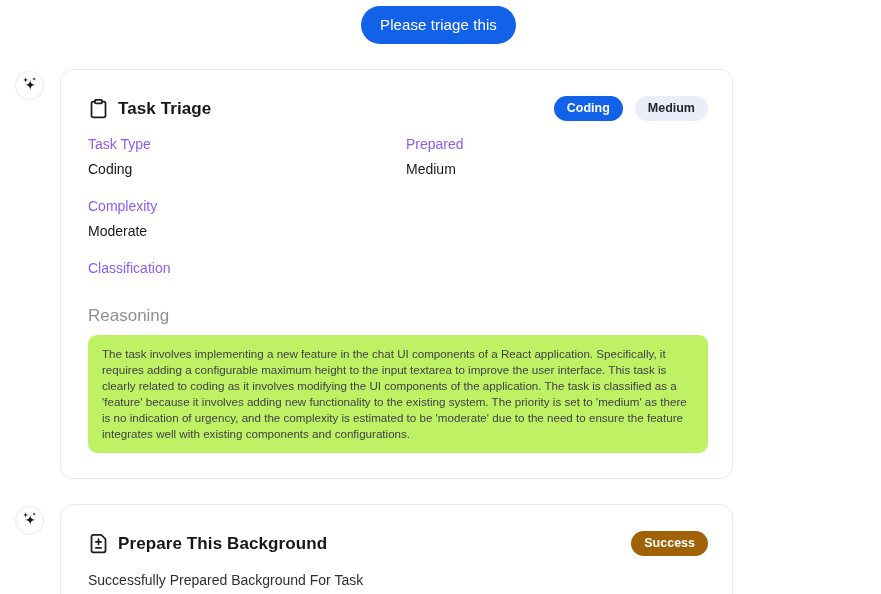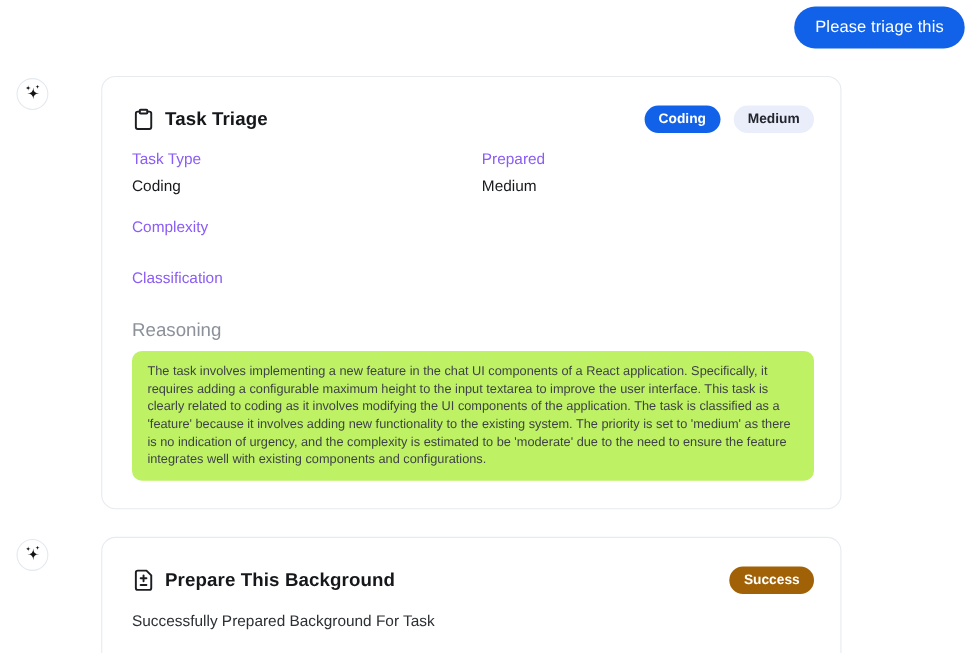--- a/index.html
+++ b/index.html
@@ -2,26 +2,26 @@
 <html><head>
 <meta charset="utf-8">
 <style>
   * { margin:0; padding:0; box-sizing:border-box; }
   html,body { width:881px; height:594px; overflow:hidden; background:#ffffff;
     font-family:"Liberation Sans", sans-serif; -webkit-font-smoothing:antialiased; }
 
   .chat { position:relative; width:881px; height:594px; }
 
   
-  .user-row { display:flex; justify-content:flex-end; padding:6px 4px 0 0; }
+  .user-row { display:flex; justify-content:center; padding:6px 4px 0 0; }
   .user-bubble { background:#1262e9; color:#ffffff; font-size:15px; line-height:18px;
     padding:10px 19px; border-radius:20px; letter-spacing:.1px; }
 
   
-  .msg-row { display:flex; align-items:flex-start; margin:25px 0 12px 15px;gap:32px; }
+  .msg-row { display:flex; align-items:flex-start; margin:25px 0 12px 15px; }
   .avatar { width:29px; height:29px; flex:0 0 29px; border:1px solid #e3e9ef;
     border-radius:50%; display:flex; align-items:center; justify-content:center;
     margin-top:2px; margin-right:16px; background:#fff; }
   .avatar svg { width:17px; height:17px; }
 
   .card { width:673px; background:#ffffff; border:1px solid #e7ebf0; border-radius:13px;
     padding:26px 24px 25px 27px; }
   .card.clipped { min-height:160px; }
 
   .card-header { display:flex; align-items:center; margin-bottom:15px; }
@@ -85,20 +85,21 @@
         <div class="field">
           <div class="field-label">Task Type</div>
           <div class="field-value">Coding</div>
         </div>
         <div class="field">
           <div class="field-label">Prepared</div>
           <div class="field-value">Medium</div>
         </div>
         <div class="field col1">
           <div class="field-label">Complexity</div>
+          <div class="field-value">Moderate</div>
         </div>
         <div class="field col1">
           <div class="field-label">Classification</div>
         </div>
       </div>
 
       <div class="reasoning-label">Reasoning</div>
       <div class="reasoning-box">The task involves implementing a new feature in the chat UI components of a React application. Specifically, it requires adding a configurable maximum height to the input textarea to improve the user interface. This task is clearly related to coding as it involves modifying the UI components of the application. The task is classified as a 'feature' because it involves adding new functionality to the existing system. The priority is set to 'medium' as there is no indication of urgency, and the complexity is estimated to be 'moderate' due to the need to ensure the feature integrates well with existing components and configurations.</div>
     </div>
   </div>

